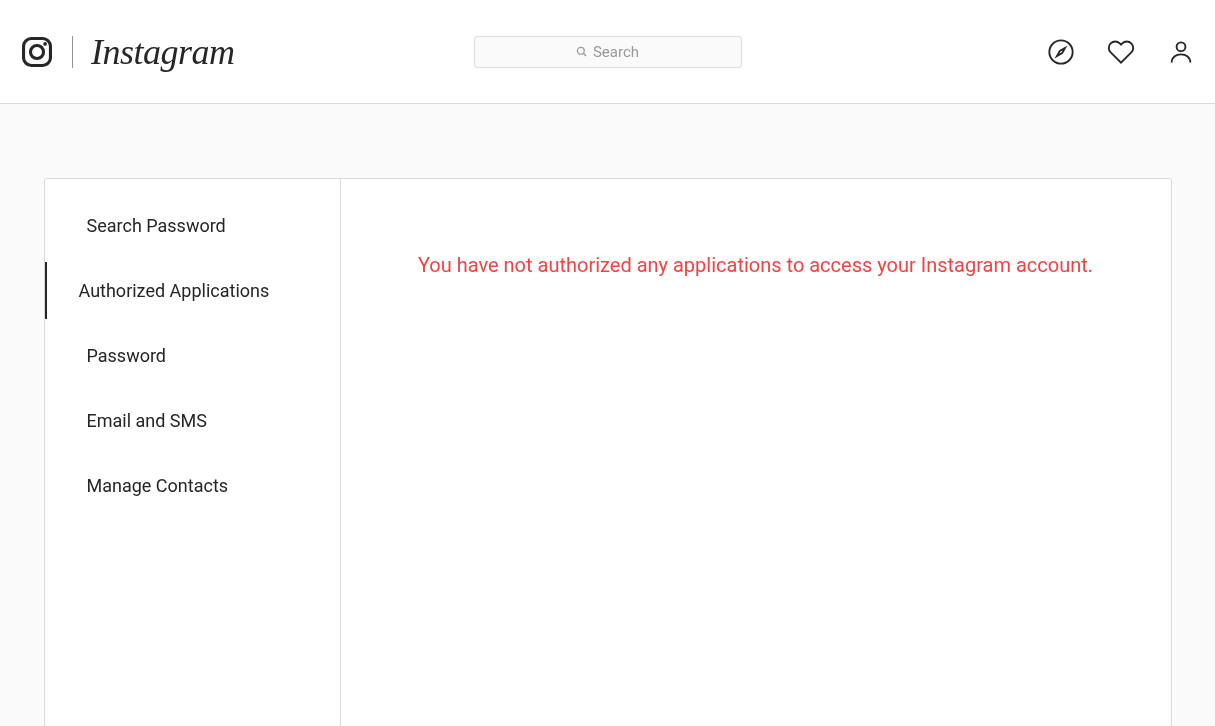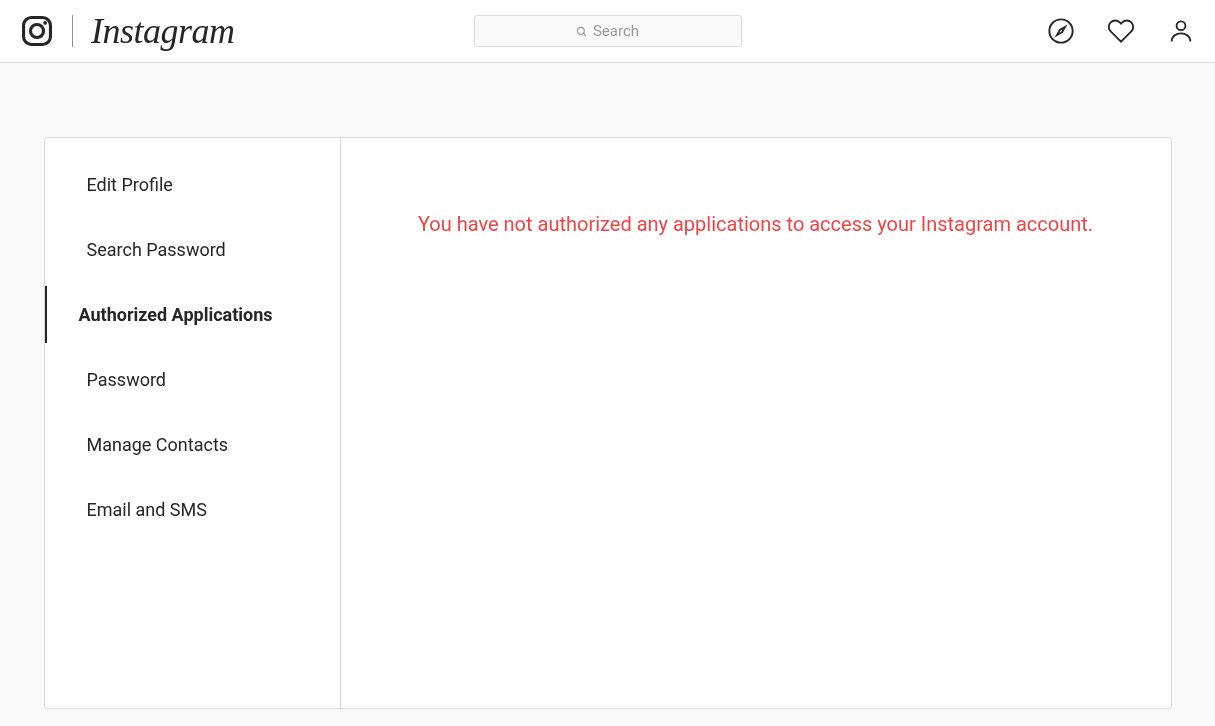--- a/index.html
+++ b/index.html
@@ -8,21 +8,21 @@
       box-sizing: border-box;
     }
     body {
       font-family: -apple-system, BlinkMacSystemFont, "Segoe UI", Roboto, Helvetica, Arial, sans-serif;
       background: #fafafa;
       color: #262626;
     }
     .topbar {
       background: #fff;
       border-bottom: 1px solid #dbdbdb;
-      height: 63px;
+      height: 104px;
       display: flex;
       align-items: center;
       padding: 0 20px;
       position: relative;
     }
     .topbar-inner {
       width: 100%;
       max-width: 1200px;
       margin: 0 auto;
       display: flex;
@@ -113,21 +113,21 @@
     }
     .sidebar-item {
       padding: 18px 40px;
       font-size: 18px;
       color: #262626;
       cursor: pointer;
       border-left: 2px solid transparent;
       margin-bottom: 8px;
     }
     .sidebar-item.active {
-      font-weight: 700;
+      font-weight: 400;
       border-left: 2px solid #262626;
       padding-left: 32px;
     }
     .content {
       flex: 1;
       display: flex;
       justify-content: center;
       padding-top: 74px;
     }
     .empty-message {
@@ -184,35 +184,32 @@
         </svg>
       </span>
     </div>
   </div>
 </div>
 
 <div class="page-wrap">
   <div class="settings-card">
     <div class="sidebar">
       <div class="sidebar-item">
-        <span>Edit Profile</span>
-      </div>
-      <div class="sidebar-item">
         <span>Search Password</span>
       </div>
       <div class="sidebar-item active">
         <span>Authorized Applications</span>
       </div>
       <div class="sidebar-item">
         <span>Password</span>
       </div>
       <div class="sidebar-item">
+        <span>Email and SMS</span>
+      </div>
+      <div class="sidebar-item">
         <span>Manage Contacts</span>
-      </div>
-      <div class="sidebar-item">
-        <span>Email and SMS</span>
       </div>
     </div>
     <div class="content">
       <div class="empty-message">You have not authorized any applications to access your Instagram account.</div>
     </div>
   </div>
 </div>
 
 </body></html>

